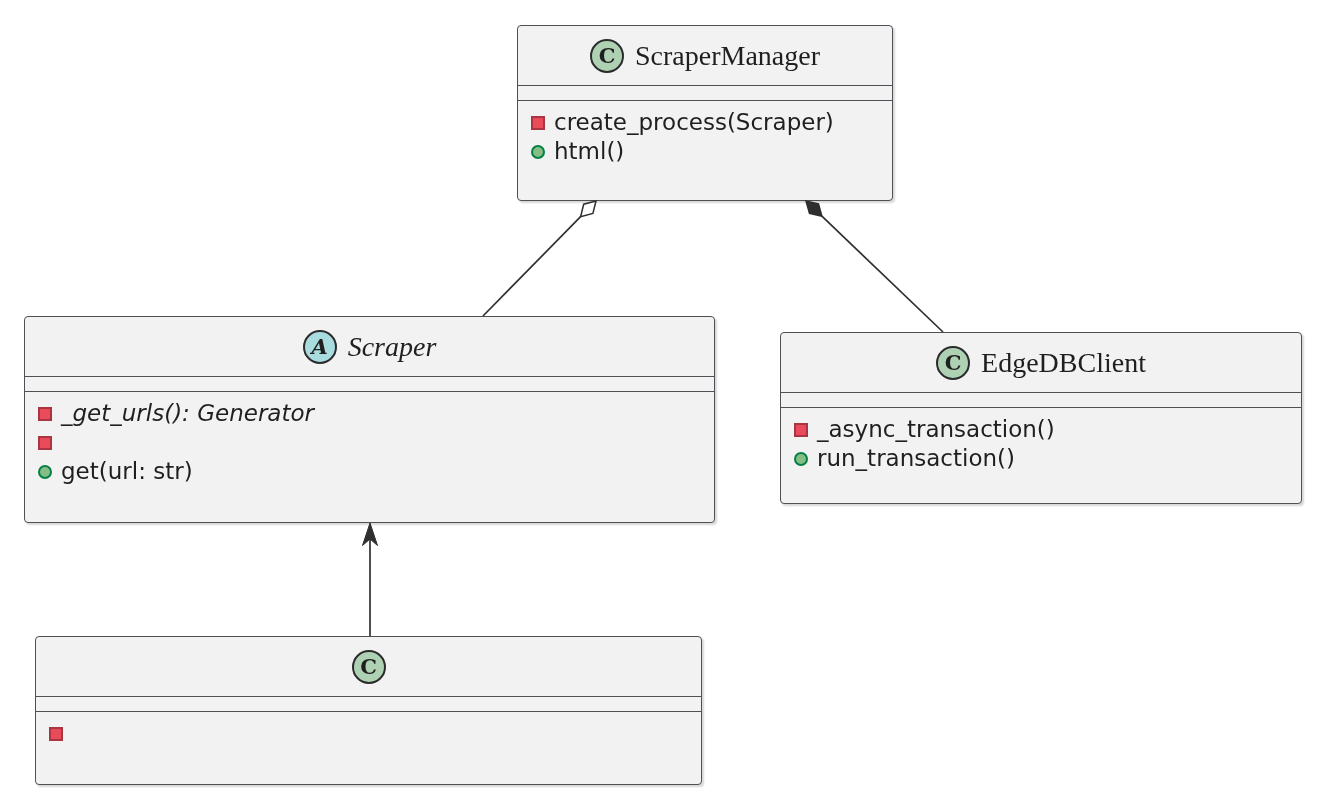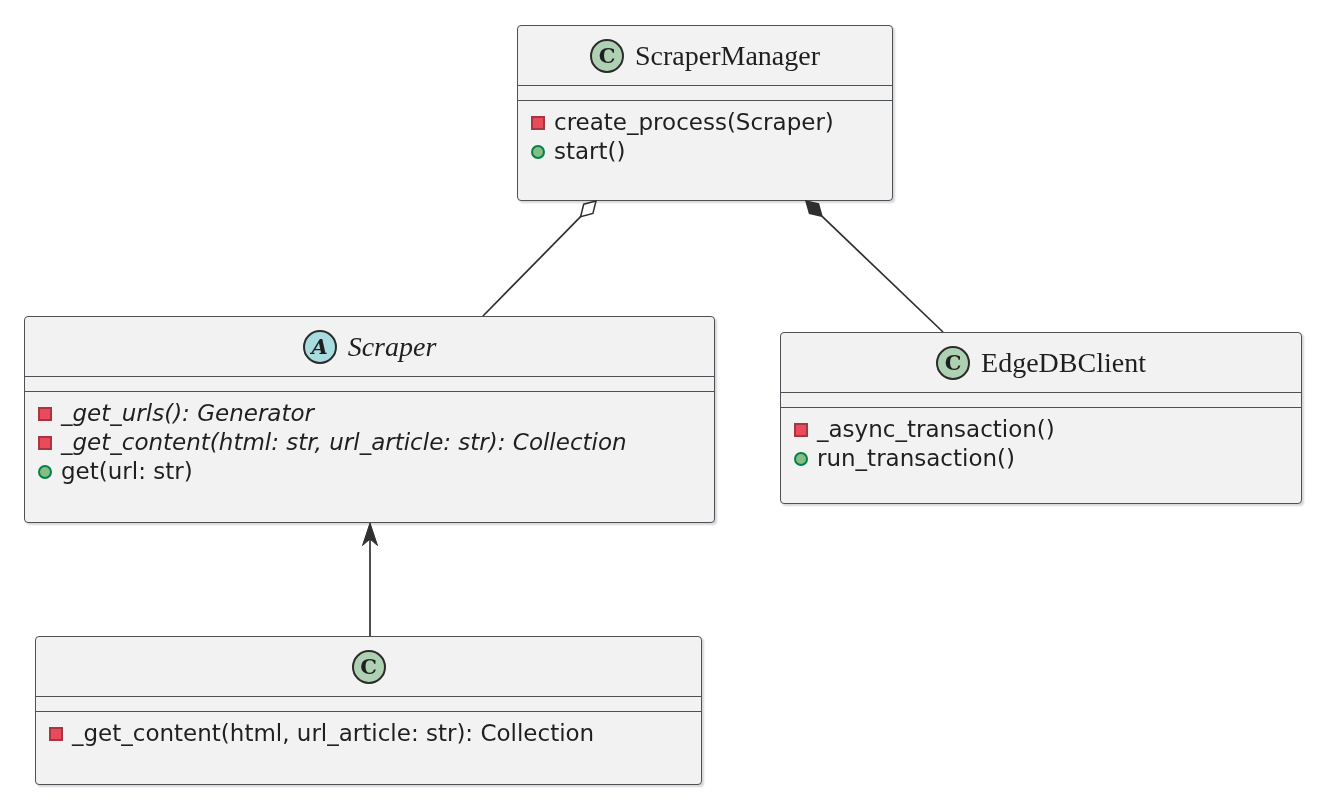--- a/index.html
+++ b/index.html
@@ -112,39 +112,38 @@
       <span class="class-title">ScraperManager</span>
     </div>
     <div class="fields-compartment"></div>
     <div class="methods-compartment">
       <div class="member">
         <span class="vis vis-private"></span>
         <span class="method-text">create_process(Scraper)</span>
       </div>
       <div class="member">
         <span class="vis vis-public"></span>
-        <span class="method-text">start()</span>
+        <span class="method-text">html()</span>
       </div>
     </div>
   </div>
 
   <div class="uml-class" style="left:24px;top:316px;width:691px;height:207px;">
     <div class="class-header">
       <span class="spot spot-abstract">A</span>
       <span class="class-title italic">Scraper</span>
     </div>
     <div class="fields-compartment"></div>
     <div class="methods-compartment">
       <div class="member abstract">
         <span class="vis vis-private"></span>
         <span class="method-text">_get_urls(): Generator</span>
       </div>
       <div class="member abstract">
         <span class="vis vis-private"></span>
-        <span class="method-text">_get_content(html: str, url_article: str): Collection</span>
       </div>
       <div class="member">
         <span class="vis vis-public"></span>
         <span class="method-text">get(url: str)</span>
       </div>
     </div>
   </div>
 
   <div class="uml-class" style="left:780px;top:332px;width:522px;height:172px;">
     <div class="class-header">
@@ -165,18 +164,17 @@
   </div>
 
   <div class="uml-class" style="left:35px;top:636px;width:667px;height:149px;">
     <div class="class-header">
       <span class="spot spot-class">C</span>
     </div>
     <div class="fields-compartment"></div>
     <div class="methods-compartment">
       <div class="member">
         <span class="vis vis-private"></span>
-        <span class="method-text">_get_content(html, url_article: str): Collection</span>
       </div>
     </div>
   </div>
 
 </div>
 
 </body></html>

